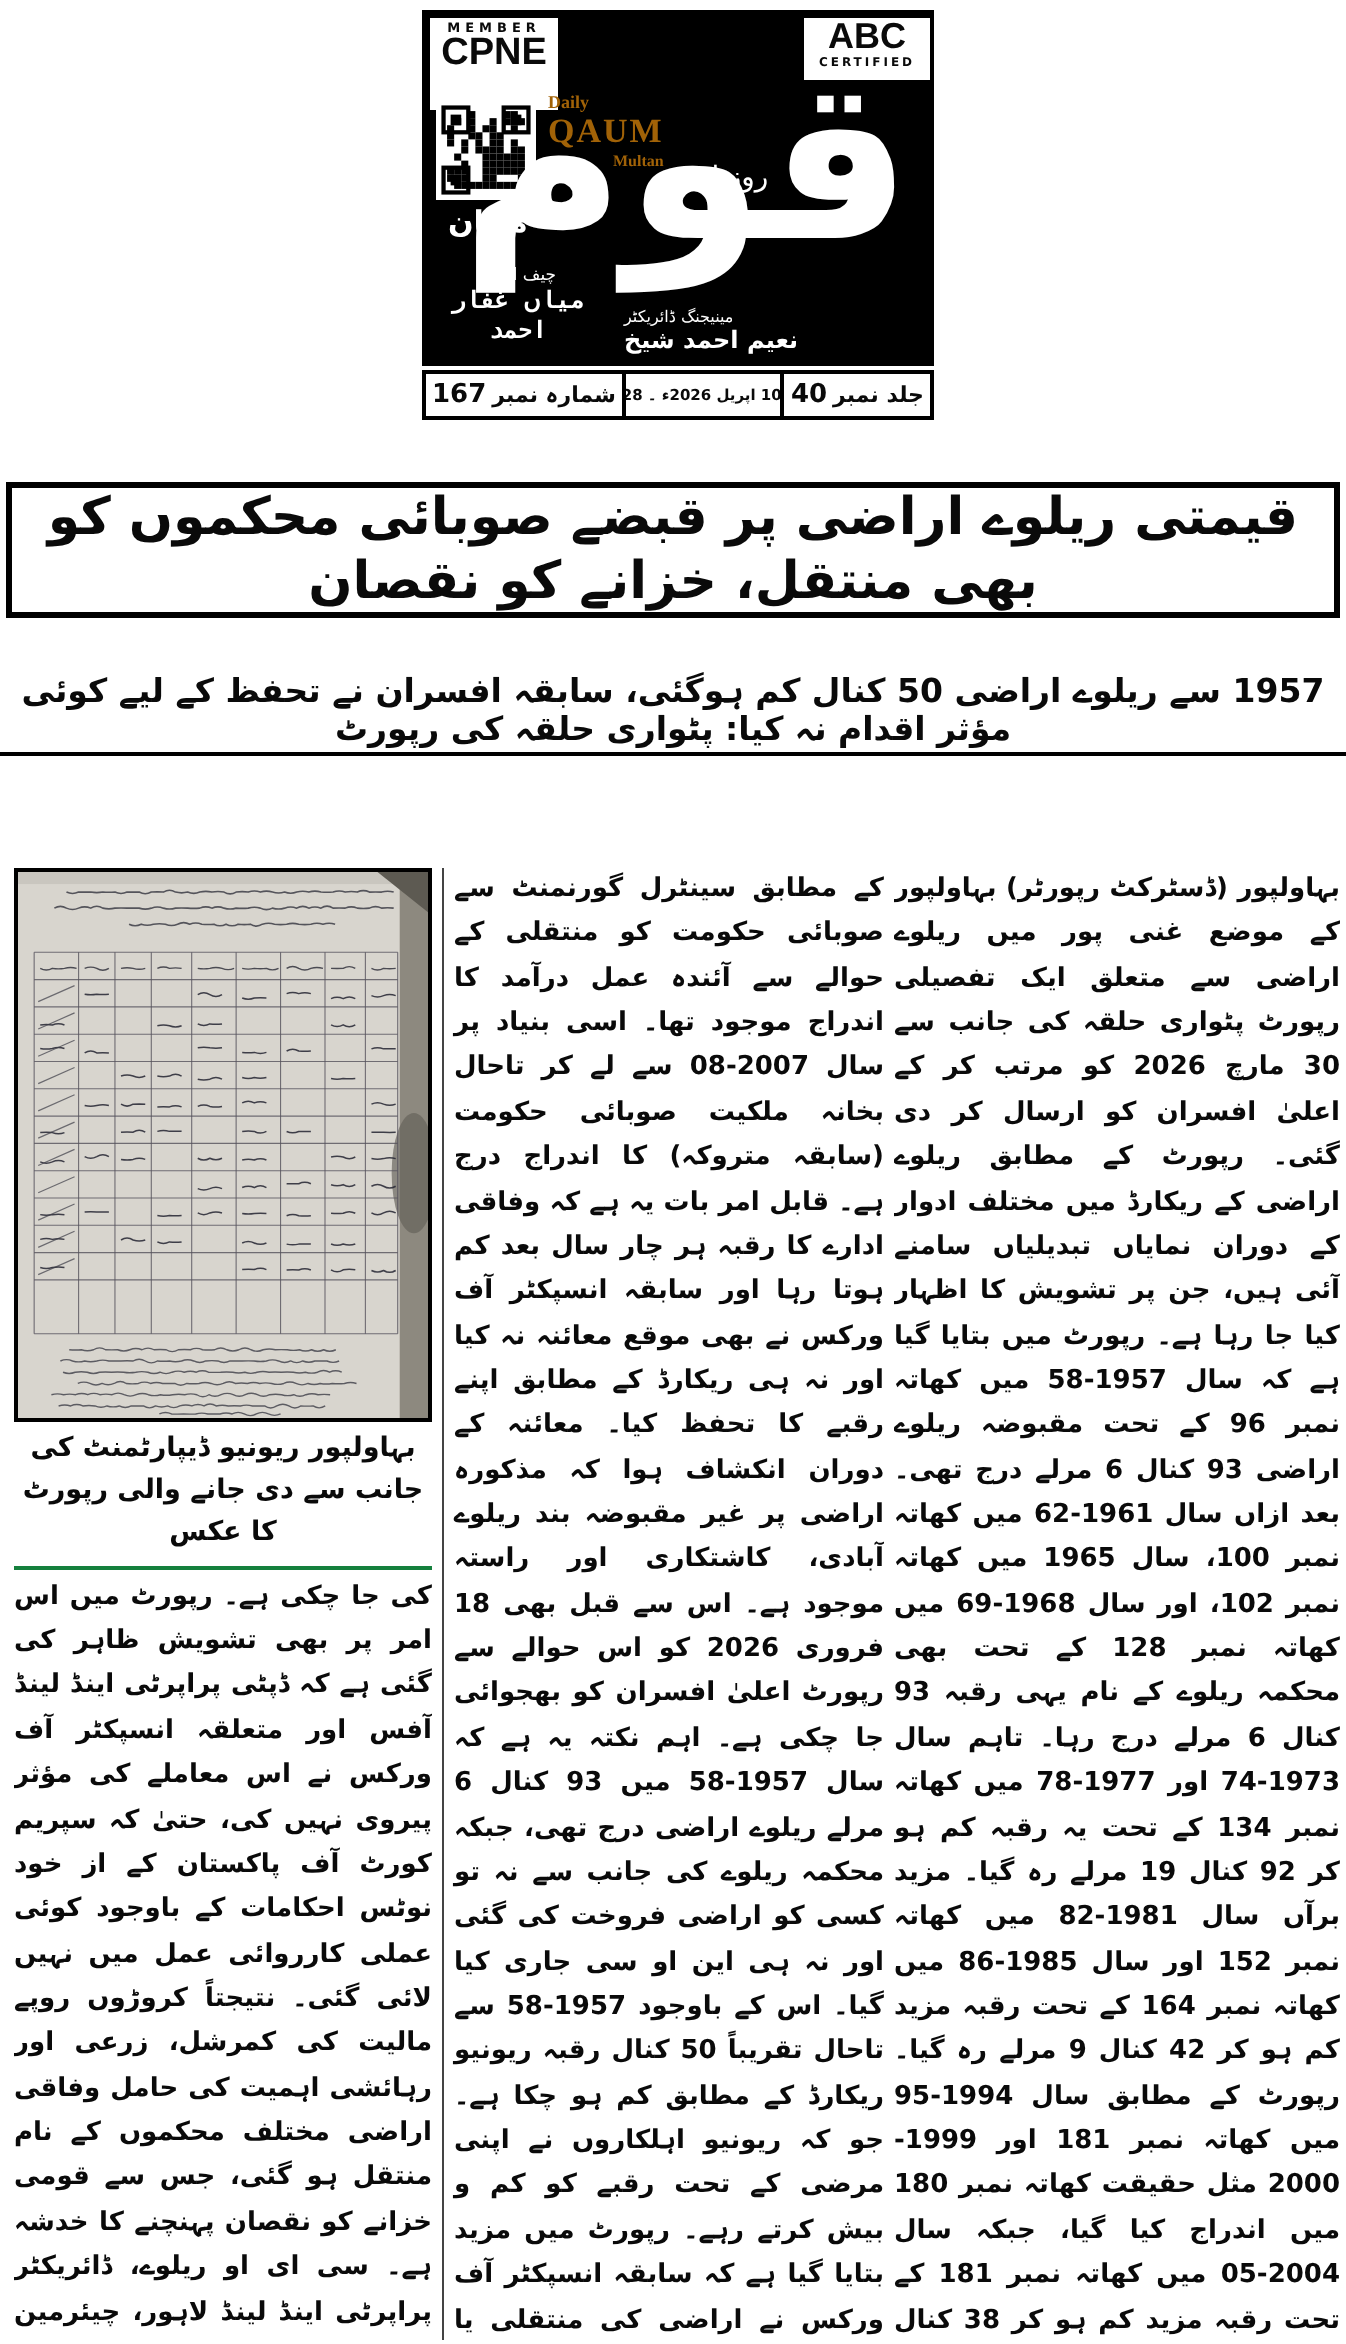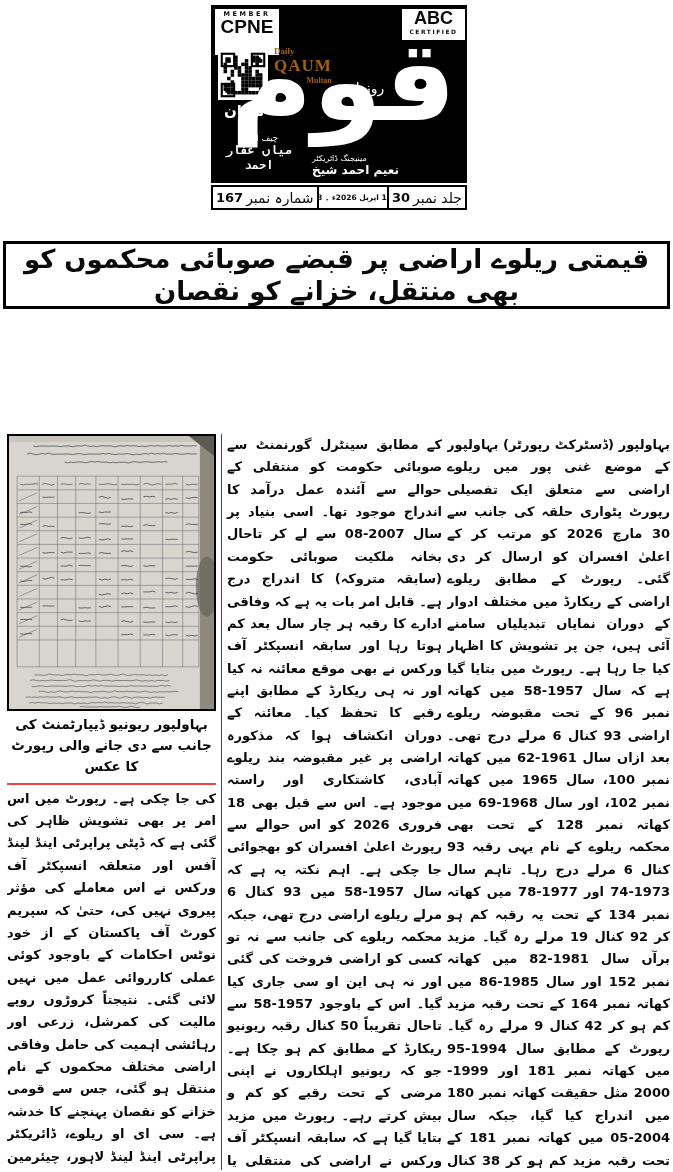--- a/index.html
+++ b/index.html
@@ -27,21 +27,21 @@
   .daily-en .d3 { font-size:8px; font-weight:bold; text-align:right; }
   .logo-qaum { position:absolute; right:10px; top:14px; color:#fff; font-size:112px; line-height:1.1; font-weight:bold; direction:rtl;margin-left:33px; }
   .city-urdu { position:absolute; left:12px; top:96px; color:#fff; font-size:15px; font-weight:bold; direction:rtl; }
   .rozana { position:absolute; left:128px; top:74px; color:#fff; font-size:14px; direction:rtl; }
   .chief { position:absolute; left:3px; bottom:9px; width:88px; color:#fff; direction:rtl; text-align:center; }
   .chief .t { font-size:8.5px; } .chief .n { font-size:12px; font-weight:bold;font-family:Liberation Mono, monospace; }
   .md { position:absolute; left:100px; bottom:5px; width:104px; color:#fff; direction:rtl; text-align:left; }
   .md .t { font-size:8px; } .md .n { font-size:12px; font-weight:bold; }
   .infobar { margin-top:2px; height:25px; border:2px solid #000; background:#fff; display:flex; direction:rtl; align-items:stretch; }
   .infobar .cell { display:flex; align-items:center; justify-content:center; gap:3px; padding:0 3px; white-space:nowrap; }
-  .infobar .lbl { font-size:14px; font-weight:normal; }
+  .infobar .lbl { font-size:11px; font-weight:bold; }
   .infobar .num { font-size:13px; font-weight:900; direction:ltr; }
   .infobar .vol { border-left:2px solid #000; }
   .infobar .datec { flex:1; font-size:7.5px; font-weight:bold; overflow:hidden; }
   .infobar .iss { border-right:2px solid #000; }
   
   .headline { position:absolute; top:241px; left:3px; right:3px; height:68px; border:3px solid #000;
               display:flex; align-items:center; justify-content:center; direction:rtl; text-align:center;
               font-size:26px; font-weight:900; line-height:1.25; padding:0 6px; }
   .subhead1 { position:absolute; top:333px; left:0; right:0; height:45px; border-bottom:2px solid #000;
               display:flex; align-items:center; justify-content:center; direction:rtl; text-align:center;
@@ -51,21 +51,21 @@
               font-size:15.5px; font-weight:800; padding:0 4px; }
   
   .body-cols { position:absolute; top:434px; left:3px; right:3px; bottom:2px; display:flex; direction:rtl; gap:5px; }
   .col { overflow:hidden; }
   .col p { font-size:13px; line-height:1.72; font-weight:600; text-align:justify; direction:rtl; }
   .col1 { width:223px; }
   .col2 { width:221px; border-left:1px solid #444; padding-left:5px; }
   .col3 { width:209px; border-left:none; }
   .photo-frame { border:2px solid #000; height:277px; background:#d8d5ce; overflow:hidden; }
   .caption { font-size:13.5px; font-weight:800; text-align:center; direction:rtl; line-height:1.55;
-             padding:3px 2px 6px; border-bottom:2px solid #ef4444; margin-bottom:3px; }
+             padding:3px 2px 6px; border-bottom:2px solid #15803d; margin-bottom:3px; }
 </style>
 </head>
 <body>
 
 <div class="page">
 
   <div class="masthead">
     <div class="mast-black">
       <div class="cpne-box">
         <div class="cpne-member">MEMBER</div>
@@ -169,31 +169,32 @@
         <div class="n">میاں غفار احمد</div>
       </div>
       <div class="md">
         <div class="t">مینیجنگ ڈائریکٹر</div>
         <div class="n">نعیم احمد شیخ</div>
       </div>
     </div>
     <div class="infobar">
       <div class="cell vol">
         <span class="lbl">جلد نمبر</span>
-        <span class="num">30</span>
+        <span class="num">40</span>
       </div>
       <div class="cell datec">جمعۃ المبارک 21 شوال 1447ھ ۔ 10 اپریل 2026ء ۔ 28-2026 ۔ صفحات 8 قیمت 30 روپے</div>
       <div class="cell iss">
         <span class="lbl">شمارہ نمبر</span>
         <span class="num">167</span>
       </div>
     </div>
   </div>
 
   <div class="headline">قیمتی ریلوے اراضی پر قبضے صوبائی محکموں کو بھی منتقل، خزانے کو نقصان</div>
+  <div class="subhead1">1957 سے ریلوے اراضی 50 کنال کم ہوگئی، سابقہ افسران نے تحفظ کے لیے کوئی مؤثر اقدام نہ کیا: پٹواری حلقہ کی رپورٹ</div>
 
   <div class="body-cols">
     <div class="col col1">
       <p>بہاولپور (ڈسٹرکٹ رپورٹر) بہاولپور کے موضع غنی پور میں ریلوے اراضی سے متعلق ایک تفصیلی رپورٹ پٹواری حلقہ کی جانب سے 30 مارچ 2026 کو مرتب کر کے اعلیٰ افسران کو ارسال کر دی گئی۔ رپورٹ کے مطابق ریلوے اراضی کے ریکارڈ میں مختلف ادوار کے دوران نمایاں تبدیلیاں سامنے آئی ہیں، جن پر تشویش کا اظہار کیا جا رہا ہے۔ رپورٹ میں بتایا گیا ہے کہ سال 1957-58 میں کھاتہ نمبر 96 کے تحت مقبوضہ ریلوے اراضی 93 کنال 6 مرلے درج تھی۔ بعد ازاں سال 1961-62 میں کھاتہ نمبر 100، سال 1965 میں کھاتہ نمبر 102، اور سال 1968-69 میں کھاتہ نمبر 128 کے تحت بھی محکمہ ریلوے کے نام یہی رقبہ 93 کنال 6 مرلے درج رہا۔ تاہم سال 1973-74 اور 1977-78 میں کھاتہ نمبر 134 کے تحت یہ رقبہ کم ہو کر 92 کنال 19 مرلے رہ گیا۔ مزید برآں سال 1981-82 میں کھاتہ نمبر 152 اور سال 1985-86 میں کھاتہ نمبر 164 کے تحت رقبہ مزید کم ہو کر 42 کنال 9 مرلے رہ گیا۔ رپورٹ کے مطابق سال 1994-95 میں کھاتہ نمبر 181 اور 1999-2000 مثل حقیقت کھاتہ نمبر 180 میں اندراج کیا گیا، جبکہ سال 2004-05 میں کھاتہ نمبر 181 کے تحت رقبہ مزید کم ہو کر 38 کنال 11 مرلے رہ گیا۔ بعد ازاں سال 2007-08 میں کھاتہ نمبر 191 کے تحت مقبوضہ بند ریلوے اراضی دوبارہ 42 کنال 9 مرلے درج ہو گیا جس کا اندراج ریونیو ریکارڈ میں موجود ہے۔ رپورٹ میں یہ بھی انکشاف کیا گیا ہے کہ رجسٹر حقداران کے خانہ کیفیت میں بحوالہ ڈی او آر صاحب مورخہ 2 مئی 1988، چٹھی نمبر 10/21/88-88/78</p>
     </div>
     <div class="col col2">
       <p>کے مطابق سینٹرل گورنمنٹ سے صوبائی حکومت کو منتقلی کے حوالے سے آئندہ عمل درآمد کا اندراج موجود تھا۔ اسی بنیاد پر سال 2007-08 سے لے کر تاحال بخانہ ملکیت صوبائی حکومت (سابقہ متروکہ) کا اندراج درج ہے۔ قابل امر بات یہ ہے کہ وفاقی ادارے کا رقبہ ہر چار سال بعد کم ہوتا رہا اور سابقہ انسپکٹر آف ورکس نے بھی موقع معائنہ نہ کیا اور نہ ہی ریکارڈ کے مطابق اپنے رقبے کا تحفظ کیا۔ معائنہ کے دوران انکشاف ہوا کہ مذکورہ اراضی پر غیر مقبوضہ بند ریلوے آبادی، کاشتکاری اور راستہ موجود ہے۔ اس سے قبل بھی 18 فروری 2026 کو اس حوالے سے رپورٹ اعلیٰ افسران کو بھجوائی جا چکی ہے۔ اہم نکتہ یہ ہے کہ سال 1957-58 میں 93 کنال 6 مرلے ریلوے اراضی درج تھی، جبکہ محکمہ ریلوے کی جانب سے نہ تو کسی کو اراضی فروخت کی گئی اور نہ ہی این او سی جاری کیا گیا۔ اس کے باوجود 1957-58 سے تاحال تقریباً 50 کنال رقبہ ریونیو ریکارڈ کے مطابق کم ہو چکا ہے۔ جو کہ ریونیو اہلکاروں نے اپنی مرضی کے تحت رقبے کو کم و بیش کرتے رہے۔ رپورٹ میں مزید بتایا گیا ہے کہ سابقہ انسپکٹر آف ورکس نے اراضی کی منتقلی یا تحفظ کے حوالے سے کسی قسم کی پیروی نہیں کی۔ وقتاً فوقتاً مختلف انسپکٹرز تعینات ہو کر تبادلہ ہوتے رہے، مگر قیمتی شہری اراضی کے تحفظ کے لیے کوئی مؤثر اقدام نہ اٹھایا گیا، جس کے نتیجے میں اراضی وفاقی حکومت سے صوبائی حکومت کے نام منتقل ہو گئی۔ ذرائع کے مطابق سابقہ پٹواری کی رپورٹ میں یہ بھی نشاندہی کی گئی کہ ایک رائس مل اور ٹاؤن میں تقریباً 2 کنال اراضی شامل ہے۔ مزید یہ کہ بہاولپور کی دیگر متعدد مواضعات میں بھی وفاقی حکومت کی اراضی صوبائی حکومت کے نام منتقل</p>
     </div>
     <div class="col col3">
       <div class="photo-frame">

